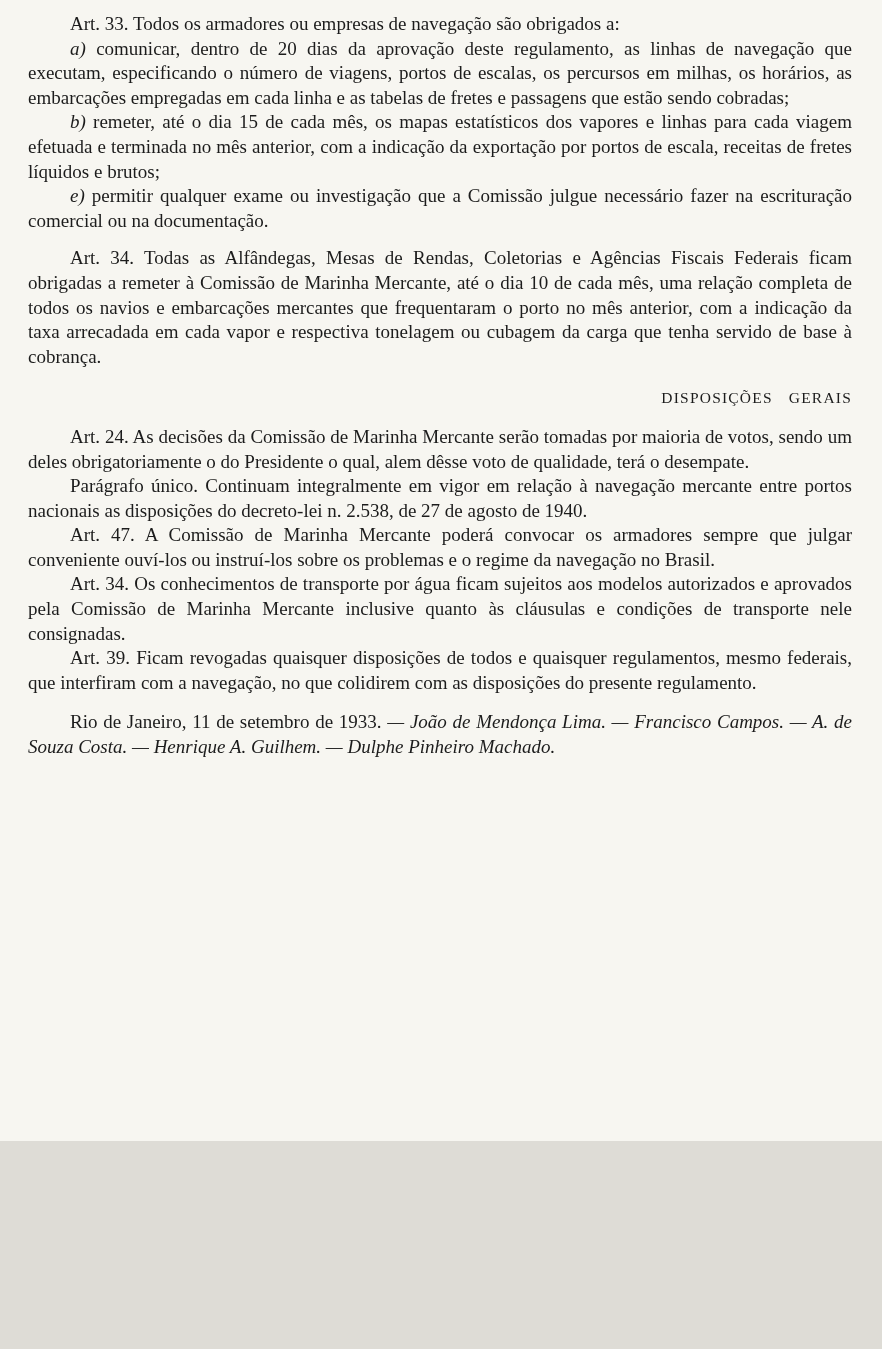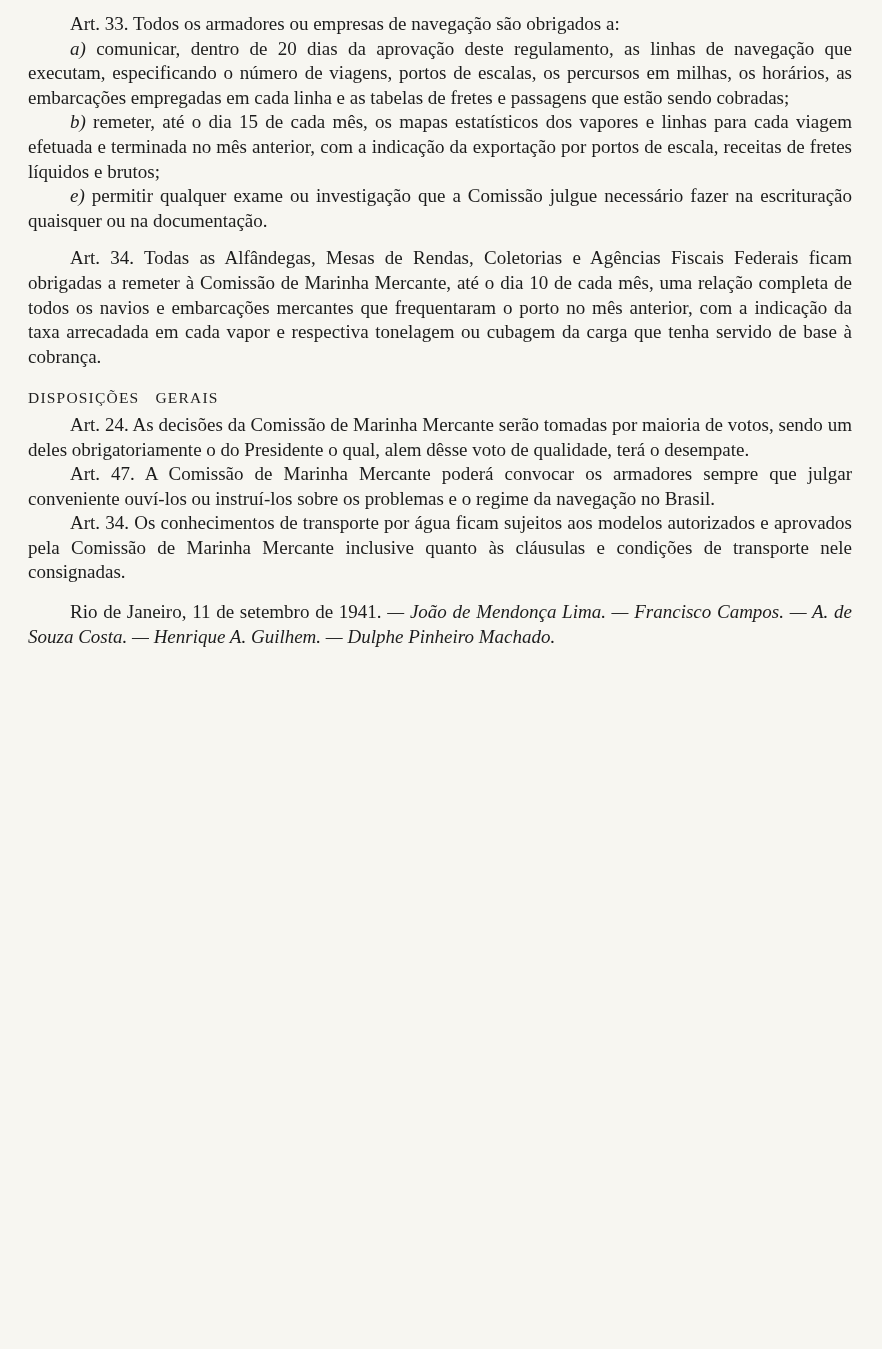--- a/index.html
+++ b/index.html
@@ -2,42 +2,42 @@
 <html><head>
 <meta charset="utf-8">
 <style>
   html, body {
     margin: 0;
     padding: 0;
     background: #dedcd6;
   }
   .page {
     width: 882px;
-    height: 1349px;
+    height: 1141px;
     box-sizing: border-box;
     margin: 0 auto;
     background: #f7f6f1;
     color: #1c1c1c;
     font-family: "Liberation Serif", "DejaVu Serif", serif;
     font-size: 19px;
     line-height: 24.6px;
     text-align: justify;
     padding: 12px 30px 20px 28px;
     overflow: hidden;
   }
   .page p {
     margin: 0;
     text-indent: 42px;
   }
   .gap-before {
     margin-top: 13px !important;
   }
   .section-heading {
-    margin: 17px 0 2px 0;
-    text-align: left;
+    margin: 17px 0 14px 0;
+    text-align: right;
     text-indent: 0;
     font-size: 15.5px;
     font-weight: 400;
     letter-spacing: 1.2px;
     word-spacing: 11px;
   }
   .it {
     font-style: italic;
   }
   .sig {
@@ -50,30 +50,32 @@
 <div class="page">
 
   <p>Art. 33. Todos os armadores ou empresas de navegação são obrigados a:</p>
 
   <p><span class="it">a)</span> <span>comunicar, dentro de 20 dias da aprovação deste regulamento, as linhas de navegação que executam, especificando o número de viagens, portos de escalas, os percursos em milhas, os horários, as embarcações empregadas em cada linha e as tabelas de fretes e passagens que estão sendo cobradas;</span></p>
 
   <p><span class="it">b)</span> <span>remeter, até o dia 15 de cada mês, os mapas estatísticos dos vapores e linhas para cada viagem efetuada e terminada no mês anterior, com a indicação da exportação por portos de escala, receitas de fretes líquidos e brutos;</span></p>
 
 
 
-  <p><span class="it">e)</span> <span>permitir qualquer exame ou investigação que a Comissão julgue necessário fazer na escrituração quaisquer ou na documentação.</span></p>
+  <p><span class="it">e)</span> <span>permitir qualquer exame ou investigação que a Comissão julgue necessário fazer na escrituração comercial ou na documentação.</span></p>
 
   <p class="gap-before">Art. 34. Todas as Alfândegas, Mesas de Rendas, Coletorias e Agências Fiscais Federais ficam obrigadas a remeter à Comissão de Marinha Mercante, até o dia 10 de cada mês, uma relação completa de todos os navios e embarcações mercantes que frequentaram o porto no mês anterior, com a indicação da taxa arrecadada em cada vapor e respectiva tonelagem ou cubagem da carga que tenha servido de base à cobrança.</p>
 
   <h3 class="section-heading">DISPOSIÇÕES GERAIS</h3>
 
   <p>Art. 24. As decisões da Comissão de Marinha Mercante serão tomadas por maioria de votos, sendo um deles obrigatoriamente o do Presidente o qual, alem dêsse voto de qualidade, terá o desempate.</p>
 
 
+  <p>Parágrafo único. Continuam integralmente em vigor em relação à navegação mercante entre portos nacionais as disposições do decreto-lei n. 2.538, de 27 de agosto de 1940.</p>
 
   <p>Art. 47. A Comissão de Marinha Mercante poderá convocar os armadores sempre que julgar conveniente ouví-los ou instruí-los sobre os problemas e o regime da navegação no Brasil.</p>
 
   <p>Art. 34. Os conhecimentos de transporte por água ficam sujeitos aos modelos autorizados e aprovados pela Comissão de Marinha Mercante inclusive quanto às cláusulas e condições de transporte nele consignadas.</p>
 
+  <p>Art. 39. Ficam revogadas quaisquer disposições de todos e quaisquer regulamentos, mesmo federais, que interfiram com a navegação, no que colidirem com as disposições do presente regulamento.</p>
 
-  <p class="sig"><span>Rio de Janeiro, 11 de setembro de 1941.</span> <span class="it">— João de Mendonça Lima. — Francisco Campos. — A. de Souza Costa. — Henrique A. Guilhem. — Dulphe Pinheiro Machado.</span></p>
+  <p class="sig"><span>Rio de Janeiro, 11 de setembro de 1933.</span> <span class="it">— João de Mendonça Lima. — Francisco Campos. — A. de Souza Costa. — Henrique A. Guilhem. — Dulphe Pinheiro Machado.</span></p>
 
 </div>
 
 </body></html>

